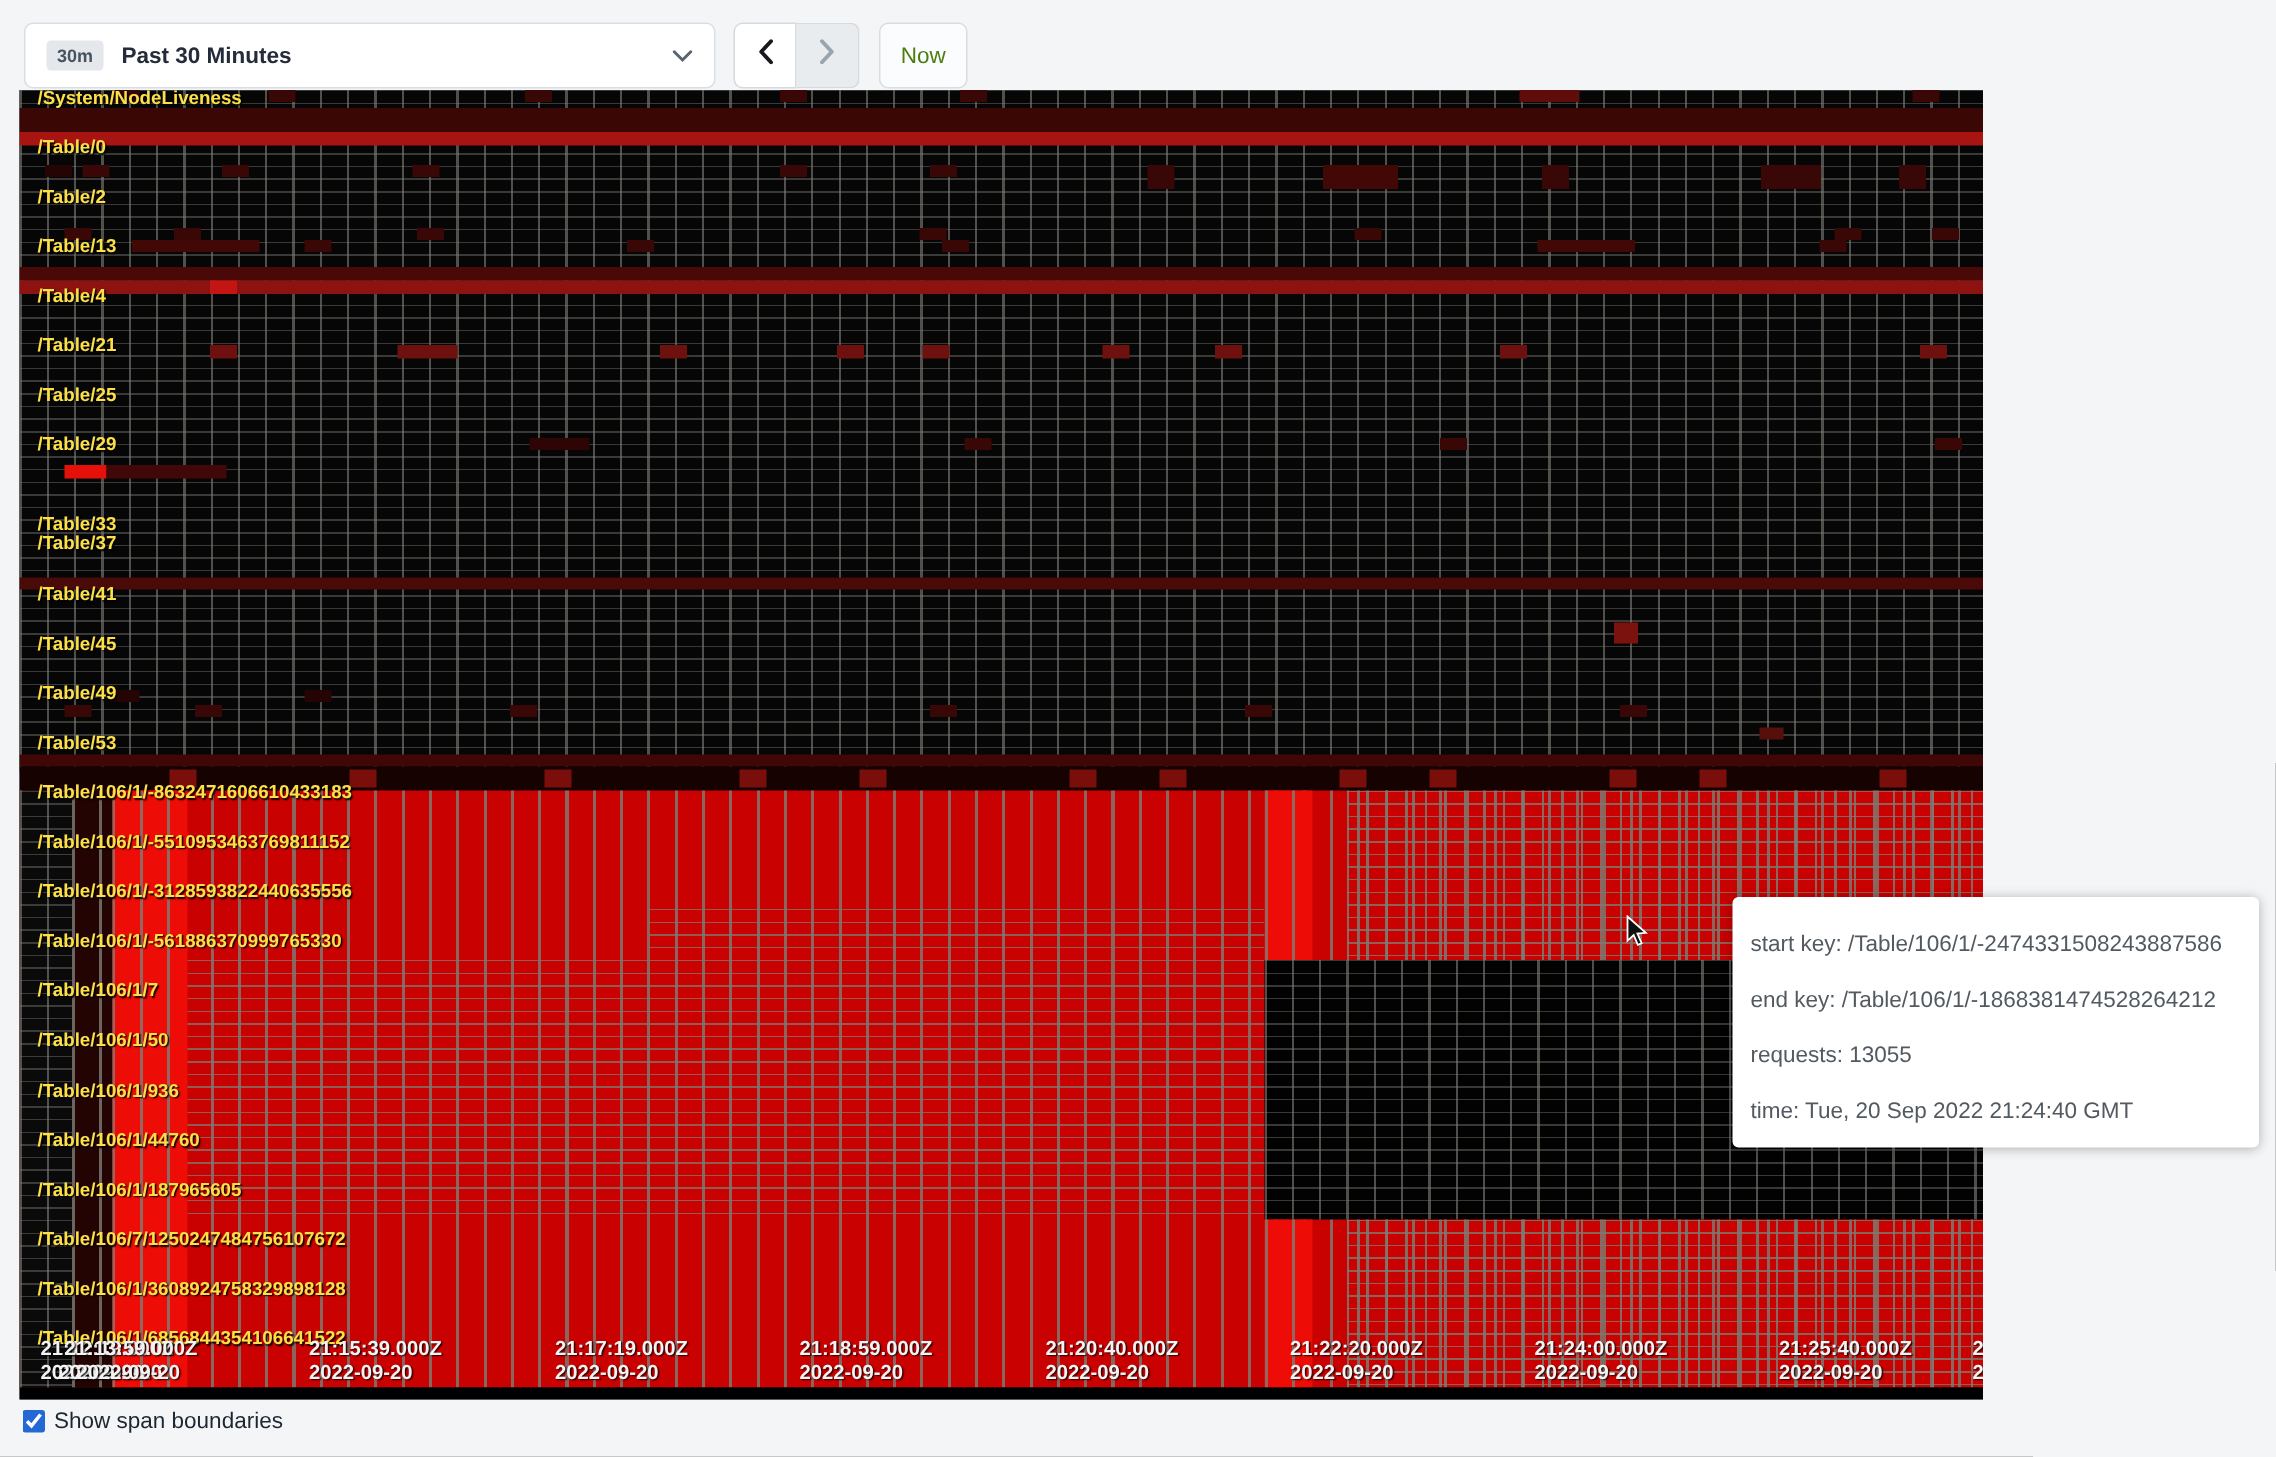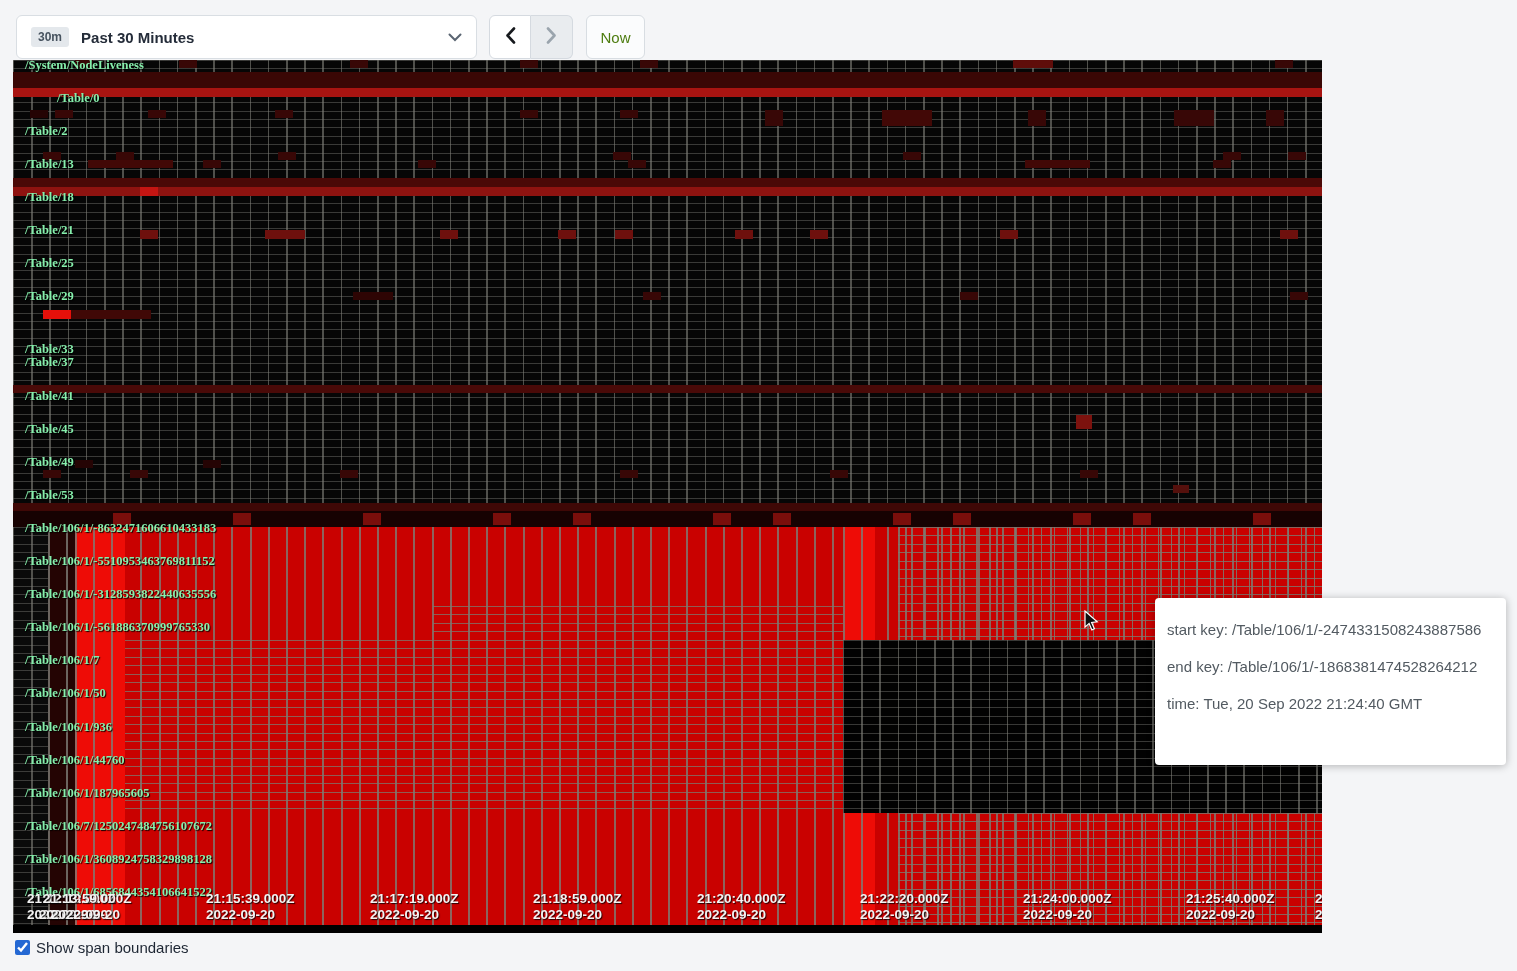--- a/index.html
+++ b/index.html
@@ -28,22 +28,22 @@
   .grid-vh{background-image:
       repeating-linear-gradient(to right, rgba(125,125,118,.62) 0 1.5px, transparent 1.5px 18.2px),
       repeating-linear-gradient(to bottom, rgba(100,100,96,.55) 0 1px, transparent 1px 8.42px);}
   .grid-v{background-image:
       repeating-linear-gradient(to right, rgba(125,125,118,.8) 0 2px, transparent 2px 18.2px);}
   .grid-fine-vh{background-image:
       repeating-linear-gradient(to right, rgba(125,122,112,.85) 0 1.5px, transparent 1.5px 13px),
       repeating-linear-gradient(to bottom, rgba(125,122,112,.8) 0 1px, transparent 1px 8.42px);}
   .grid-fine-h{background-image:
       repeating-linear-gradient(to bottom, rgba(125,122,112,.75) 0 1px, transparent 1px 8.42px);}
-  .rowlabel{position:absolute;left:12px;color:#86efac;font-size:12.5px;font-weight:600;
-    text-shadow:1px 1px 1px rgba(0,0,0,.95);white-space:nowrap;z-index:30;font-family:Liberation Serif, serif;}
+  .rowlabel{position:absolute;left:12px;color:#fde047;font-size:12.5px;font-weight:600;
+    text-shadow:1px 1px 1px rgba(0,0,0,.95);white-space:nowrap;z-index:30;}
   .timelabel{position:absolute;color:#f3f3f3;font-size:13.5px;font-weight:600;
     text-shadow:1px 1px 1px rgba(0,0,0,.8);white-space:nowrap;z-index:30;line-height:16px;}
 
   
   #tooltip{position:absolute;left:1155px;top:598px;width:351px;height:167px;background:#fff;
     border-radius:4px;box-shadow:0 1px 8px rgba(0,0,0,.28);z-index:50;box-sizing:border-box;
     padding:13px 12px 0 12px;}
   #tooltip .tline{font-size:15px;color:#525a61;line-height:37px;white-space:nowrap;}
 
   
@@ -172,24 +172,24 @@
       <div class="hm-band" style="left: 480px; top: 453px; width: 18px; height: 12px; background-color: rgb(122, 14, 11);"></div>
       <div class="hm-band" style="left: 560px; top: 453px; width: 18px; height: 12px; background-color: rgb(122, 14, 11);"></div>
       <div class="hm-band" style="left: 700px; top: 453px; width: 18px; height: 12px; background-color: rgb(122, 14, 11);"></div>
       <div class="hm-band" style="left: 760px; top: 453px; width: 18px; height: 12px; background-color: rgb(122, 14, 11);"></div>
       <div class="hm-band" style="left: 880px; top: 453px; width: 18px; height: 12px; background-color: rgb(122, 14, 11);"></div>
       <div class="hm-band" style="left: 940px; top: 453px; width: 18px; height: 12px; background-color: rgb(122, 14, 11);"></div>
       <div class="hm-band" style="left: 1060px; top: 453px; width: 18px; height: 12px; background-color: rgb(122, 14, 11);"></div>
       <div class="hm-band" style="left: 1120px; top: 453px; width: 18px; height: 12px; background-color: rgb(122, 14, 11);"></div>
       <div class="hm-band" style="left: 1240px; top: 453px; width: 18px; height: 12px; background-color: rgb(122, 14, 11);"></div>
       <div class="rowlabel" style="top: -2.5px;">/System/NodeLiveness</div>
-      <div class="rowlabel" style="top: 30.6px; margin-left: 32px;">/Table/0</div>
+      <div class="rowlabel" style="top: 30.6px;">/Table/0</div>
       <div class="rowlabel" style="top: 63.7px;">/Table/2</div>
       <div class="rowlabel" style="top: 96.8px;">/Table/13</div>
-      <div class="rowlabel" style="top: 129.9px;">/Table/18</div>
+      <div class="rowlabel" style="top: 129.9px;">/Table/4</div>
       <div class="rowlabel" style="top: 163px;">/Table/21</div>
       <div class="rowlabel" style="top: 196.1px;">/Table/25</div>
       <div class="rowlabel" style="top: 229.2px;">/Table/29</div>
       <div class="rowlabel" style="top: 262.3px; margin-top: 20px;">/Table/33</div>
       <div class="rowlabel" style="top: 295.4px;">/Table/37</div>
       <div class="rowlabel" style="top: 328.5px;">/Table/41</div>
       <div class="rowlabel" style="top: 361.6px;">/Table/45</div>
       <div class="rowlabel" style="top: 394.7px;">/Table/49</div>
       <div class="rowlabel" style="top: 427.8px;">/Table/53</div>
       <div class="rowlabel" style="top: 460.9px;">/Table/106/1/-8632471606610433183</div>
@@ -223,20 +223,21 @@
       <div class="timelabel" style="left: 14px; top: 831px;">21:12:19.000Z</div>
       <div class="timelabel" style="left: 30px; top: 831px;">21:13:59.000Z</div>
       <div class="timelabel" style="left: 14px; top: 847px;">2022-09-20</div>
       <div class="timelabel" style="left: 26px; top: 847px;">2022-09-20</div>
       <div class="timelabel" style="left: 38px; top: 847px;">2022-09-20</div>
     </div>
 
   <div id="tooltip">
     <div class="tline">start key: /Table/106/1/-2474331508243887586</div>
     <div class="tline">end key: /Table/106/1/-1868381474528264212</div>
+    <div class="tline">requests: 13055</div>
     <div class="tline">time: Tue, 20 Sep 2022 21:24:40 GMT</div>
   </div>
 
   <div id="cursor">
     <svg width="15" height="22" viewBox="0 0 15 22">
       <path d="M1 1 L1 17.2 L5.1 13.4 L7.9 19.9 L10.4 18.8 L7.6 12.4 L13.2 11.9 Z" fill="#101010" stroke="#ffffff" stroke-width="1.2"></path>
     </svg>
   </div>
 
   <div class="footer">

